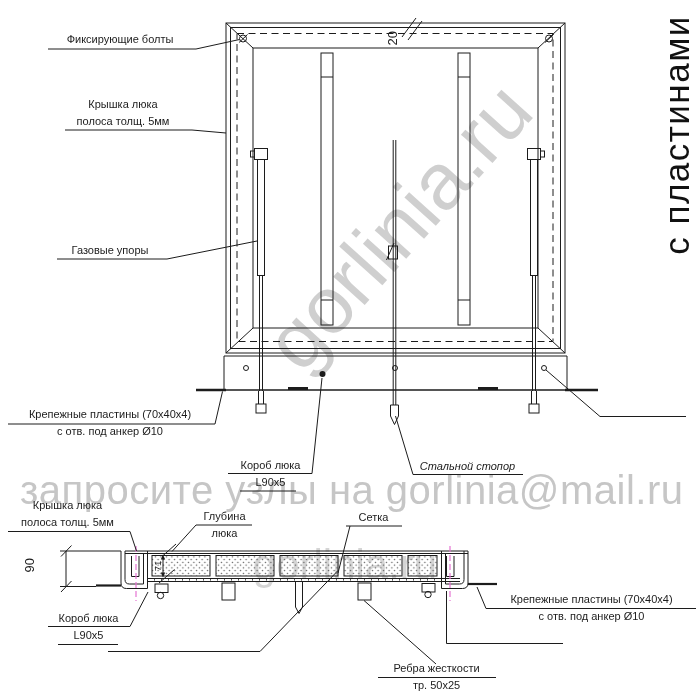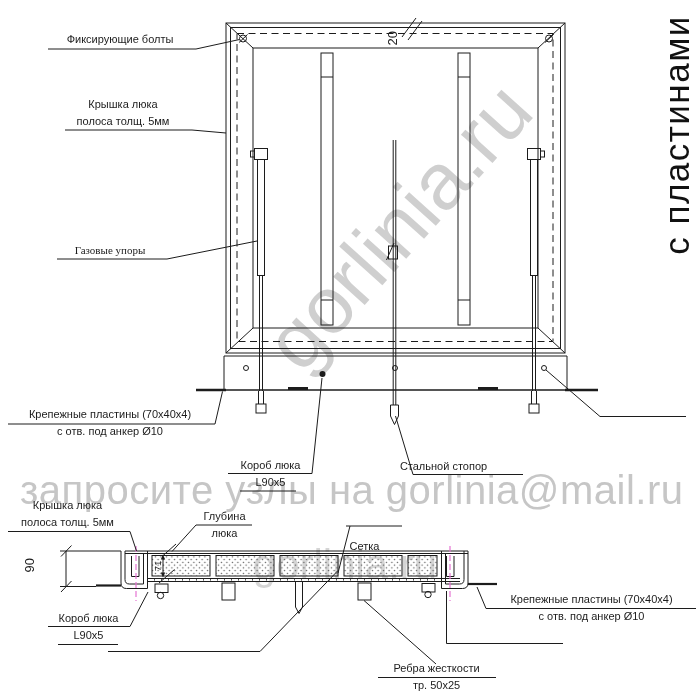--- a/index.html
+++ b/index.html
@@ -160,47 +160,47 @@
     </g>
   </svg>
 
   <div class="lbl" style="left:40px;top:31px;width:160px;">
     <span>Фиксирующие болты</span>
   </div>
   <div class="lbl" style="left:50px;top:96px;width:146px;">
     <span>Крышка люка</span>
     <span>полоса толщ. 5мм</span>
   </div>
-  <div class="lbl" style="left:50px;top:242px;width:120px;font-family:Liberation Serif, serif;">
+  <div class="lbl" style="left:50px;top:242px;width:120px;">
     <span>Газовые упоры</span>
   </div>
   <div class="lbl dim rot" style="left:378px;top:30px;width:30px;">
     <span>20</span>
   </div>
   <div class="lbl" style="left:4px;top:406px;width:212px;">
     <span>Крепежные пластины (70х40х4)</span>
     <span>с отв. под анкер Ø10</span>
   </div>
   <div class="lbl" style="left:228px;top:457px;width:85px;">
     <span>Короб люка</span>
     <span>L90х5</span>
   </div>
-  <div class="lbl" style="left:387px;top:458px;width:113px;">
+  <div class="lbl" style="left:411px;top:458px;width:113px;font-style:italic;">
     <span>Стальной стопор</span>
   </div>
 
   <div class="lbl" style="left:4px;top:497px;width:127px;">
     <span>Крышка люка</span>
     <span>полоса толщ. 5мм</span>
   </div>
   <div class="lbl" style="left:196px;top:508px;width:57px;">
     <span>Глубина</span>
     <span>люка</span>
   </div>
-  <div class="lbl" style="left:336px;top:509px;width:57px;margin-top:29px;">
+  <div class="lbl" style="left:345px;top:509px;width:57px;">
     <span>Сетка</span>
   </div>
   <div class="lbl dim rot" style="left:16px;top:557px;width:28px;">
     <span>90</span>
   </div>
   <div class="lbl dim-small rot" style="left:148px;top:561px;width:20px;">
     <span>71</span>
   </div>
   <div class="lbl" style="left:47px;top:610px;width:83px;">
     <span>Короб люка</span>

